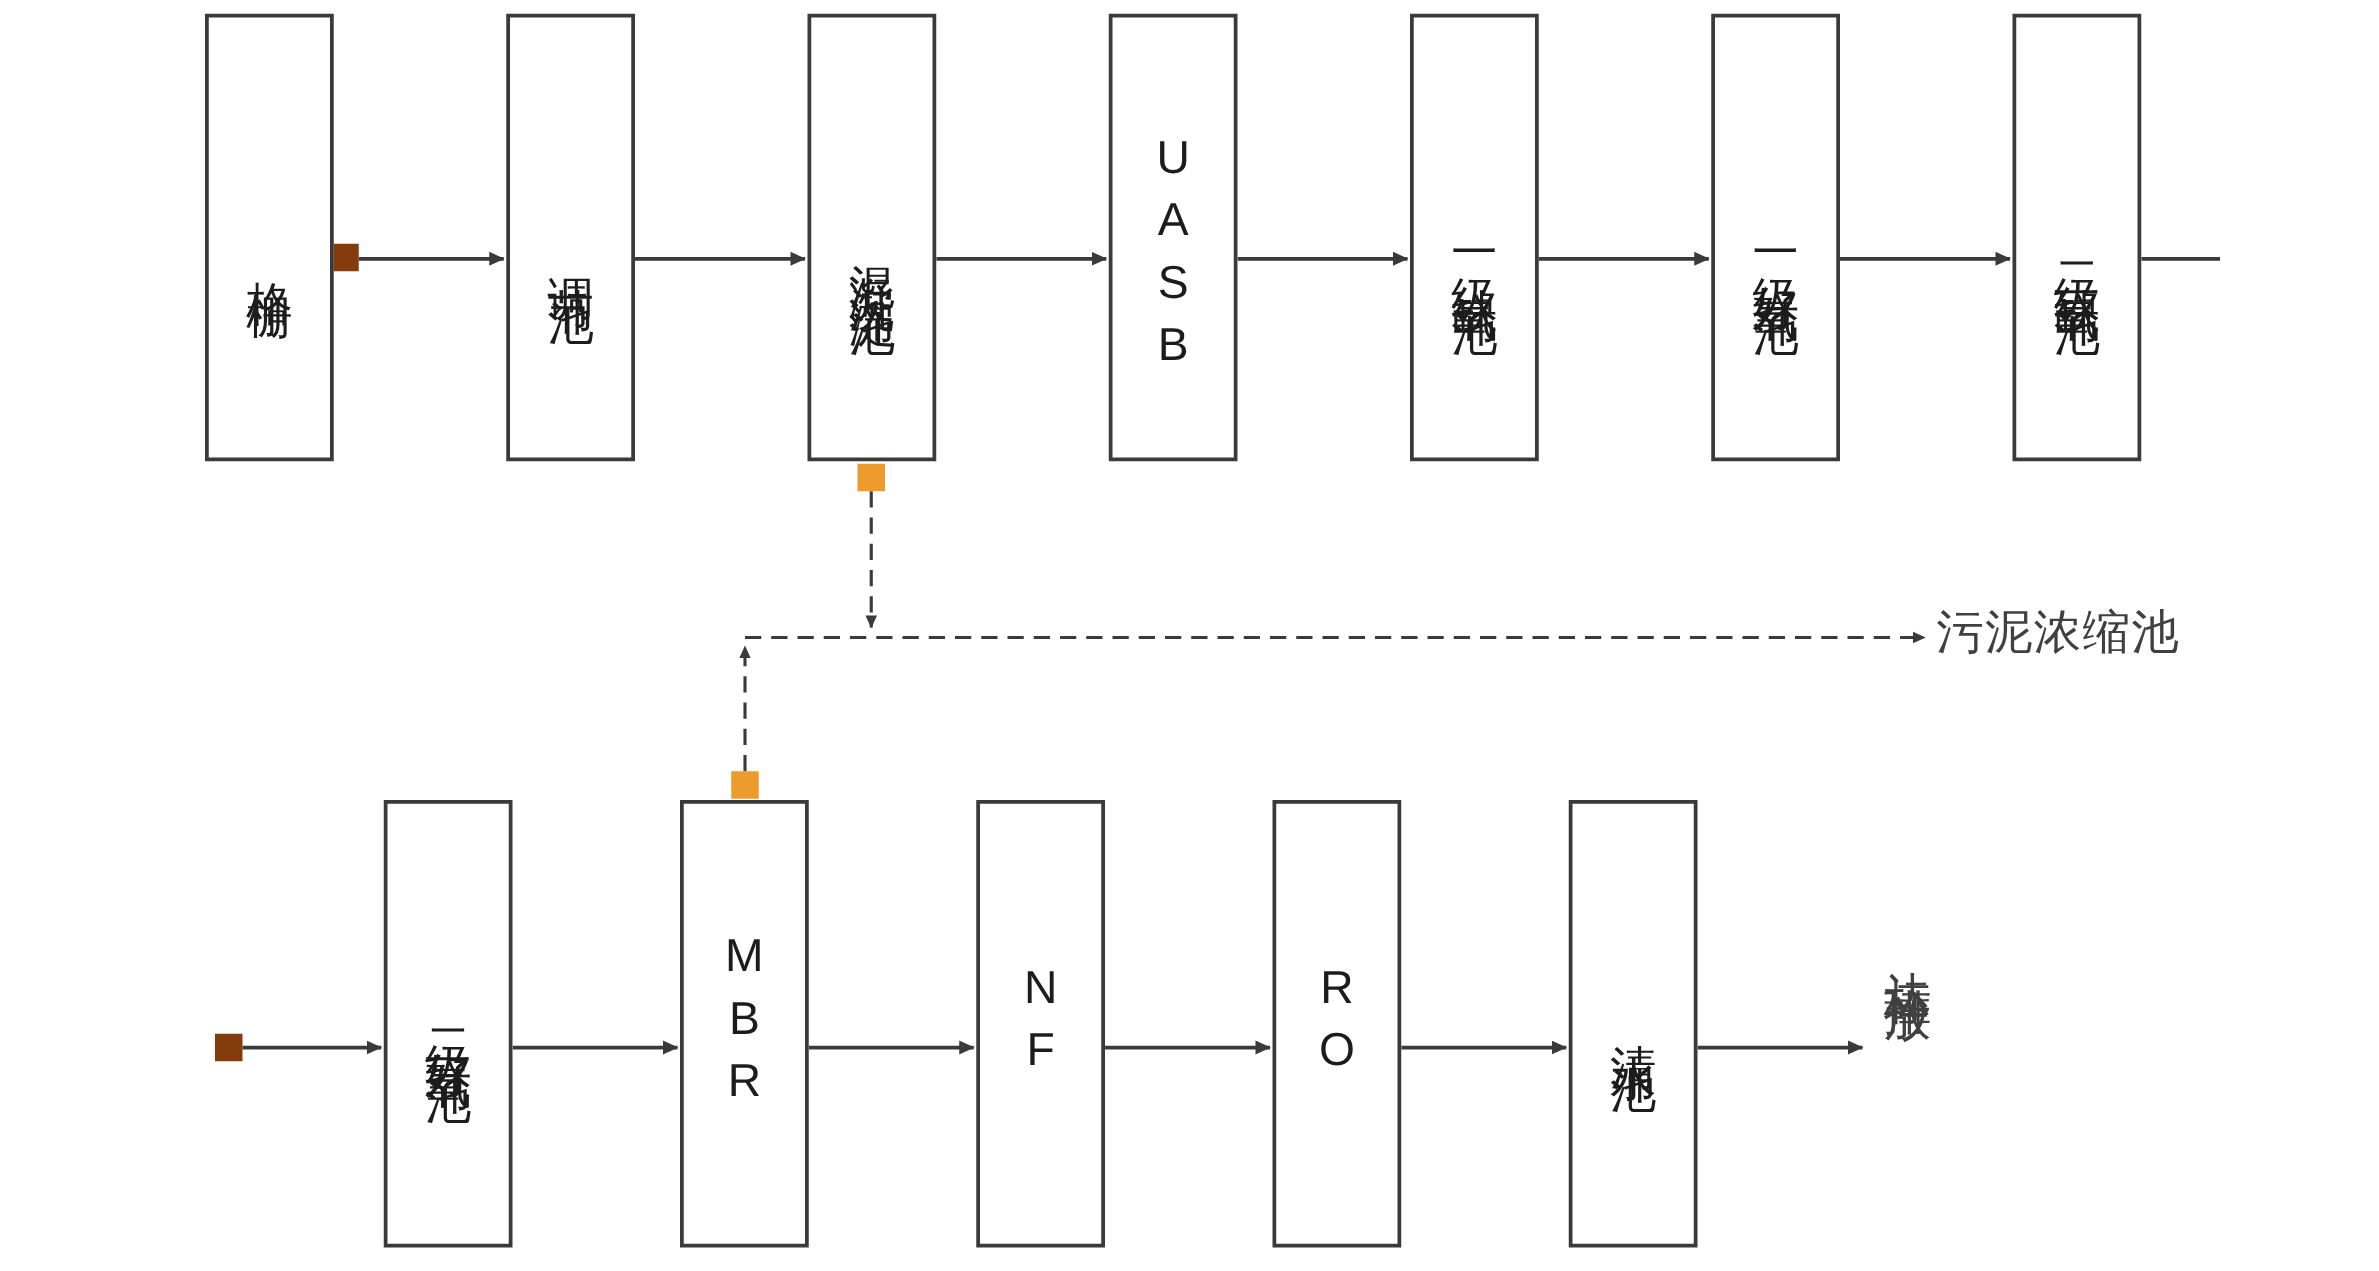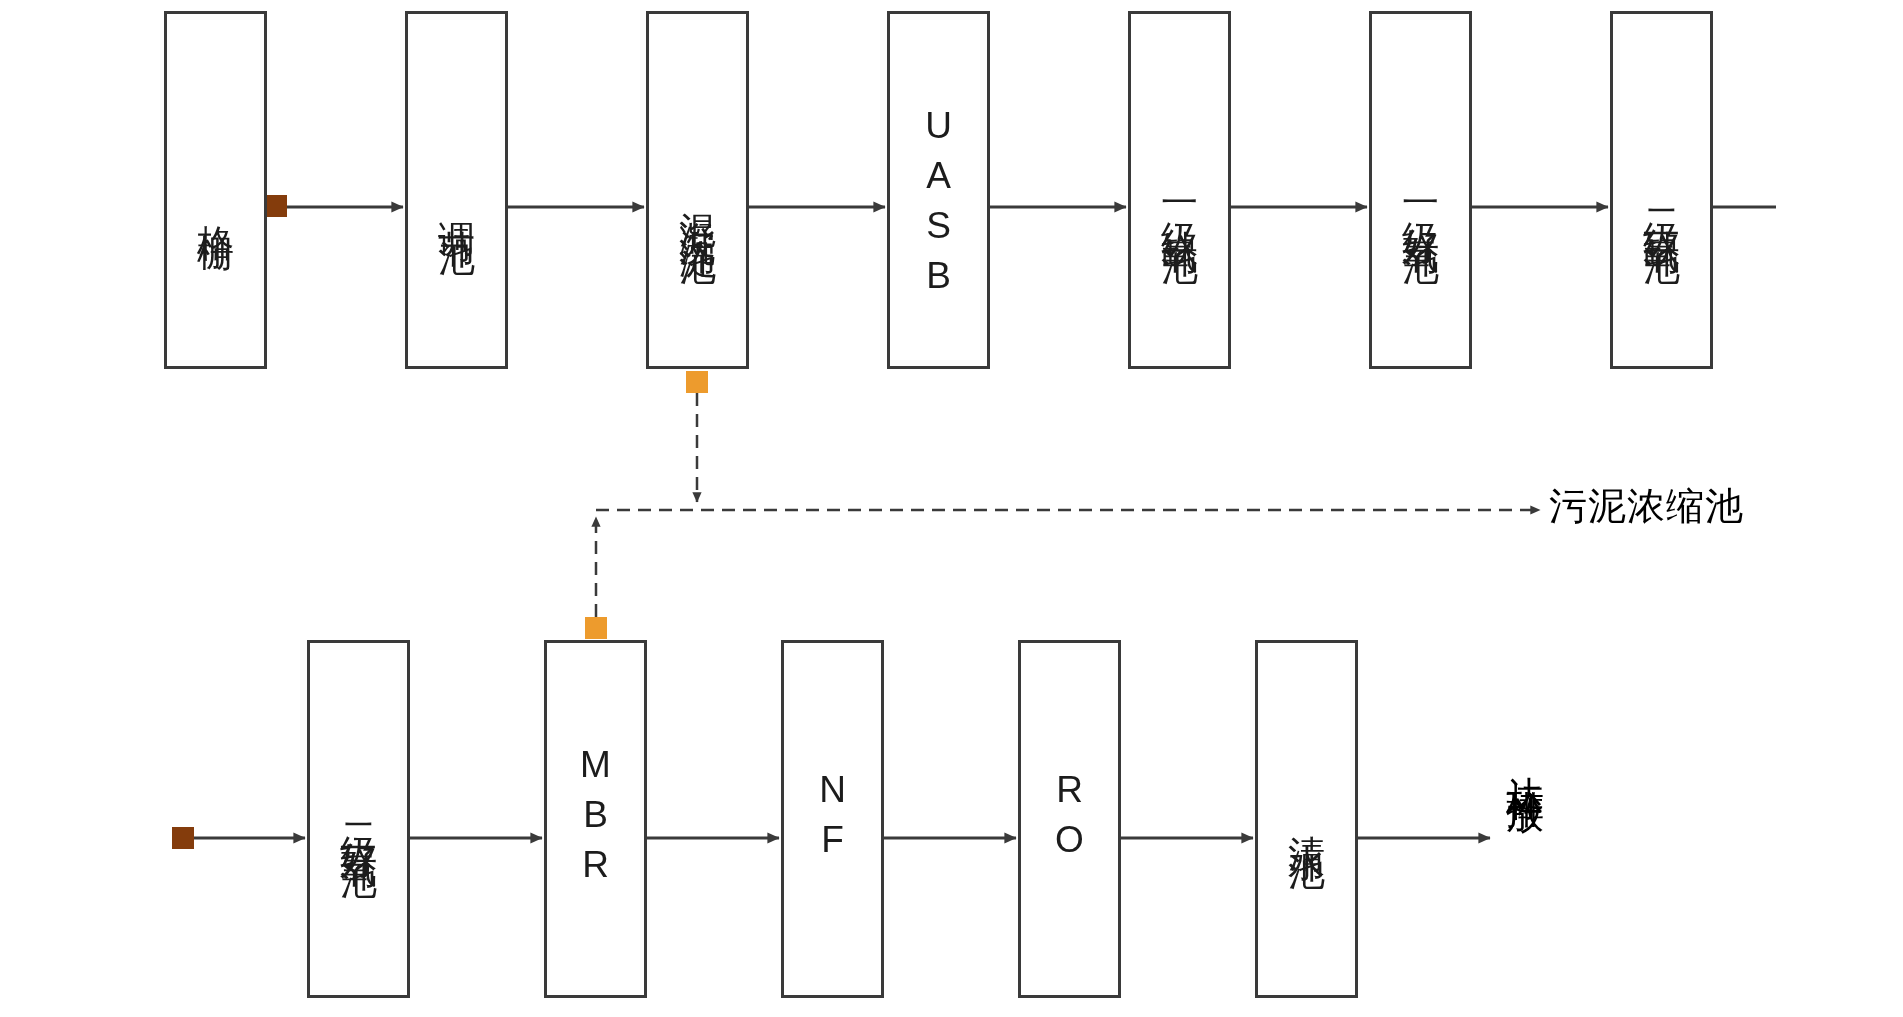--- a/index.html
+++ b/index.html
@@ -6,21 +6,21 @@
   .stage{position:relative;width:1903px;height:1017px;background:#fff;overflow:hidden;
          font-family:"Liberation Sans","DejaVu Sans",sans-serif;}
   .connectors{position:absolute;left:0;top:0;pointer-events:none;}
   .pbox{position:absolute;width:103px;box-sizing:border-box;border:3px solid #3a3a3a;
         background:#fff;display:flex;align-items:center;justify-content:center;}
   .row-top{top:11px;height:358px;}
   .row-bottom{top:640px;height:358px;}
   .vlabel{writing-mode:vertical-rl;text-orientation:upright;letter-spacing:9px;
           font-size:37px;line-height:1;color:#1c1c1c;white-space:nowrap;}
   .row-top .vlabel{margin-top:30px;}
-  .float-label{position:absolute;color:#000000;font-size:38px;line-height:1.1;}
+  .float-label{position:absolute;color:#404040;font-size:38px;line-height:1.1;}
   #lbl-sludge{left:1549px;top:486px;letter-spacing:1px;white-space:nowrap;}
   #lbl-discharge{left:1506px;top:746px;writing-mode:vertical-rl;text-orientation:upright;
                  letter-spacing:7px;line-height:1;}
   
   #t0{left:164px}#t1{left:405px}#t2{left:646px}#t3{left:887px}
   #t4{left:1128px}#t5{left:1369px}#t6{left:1610px}
   #b0{left:307px}#b1{left:544px}#b2{left:781px}#b3{left:1018px}#b4{left:1255px}
 </style>
 </head>
 <body>

